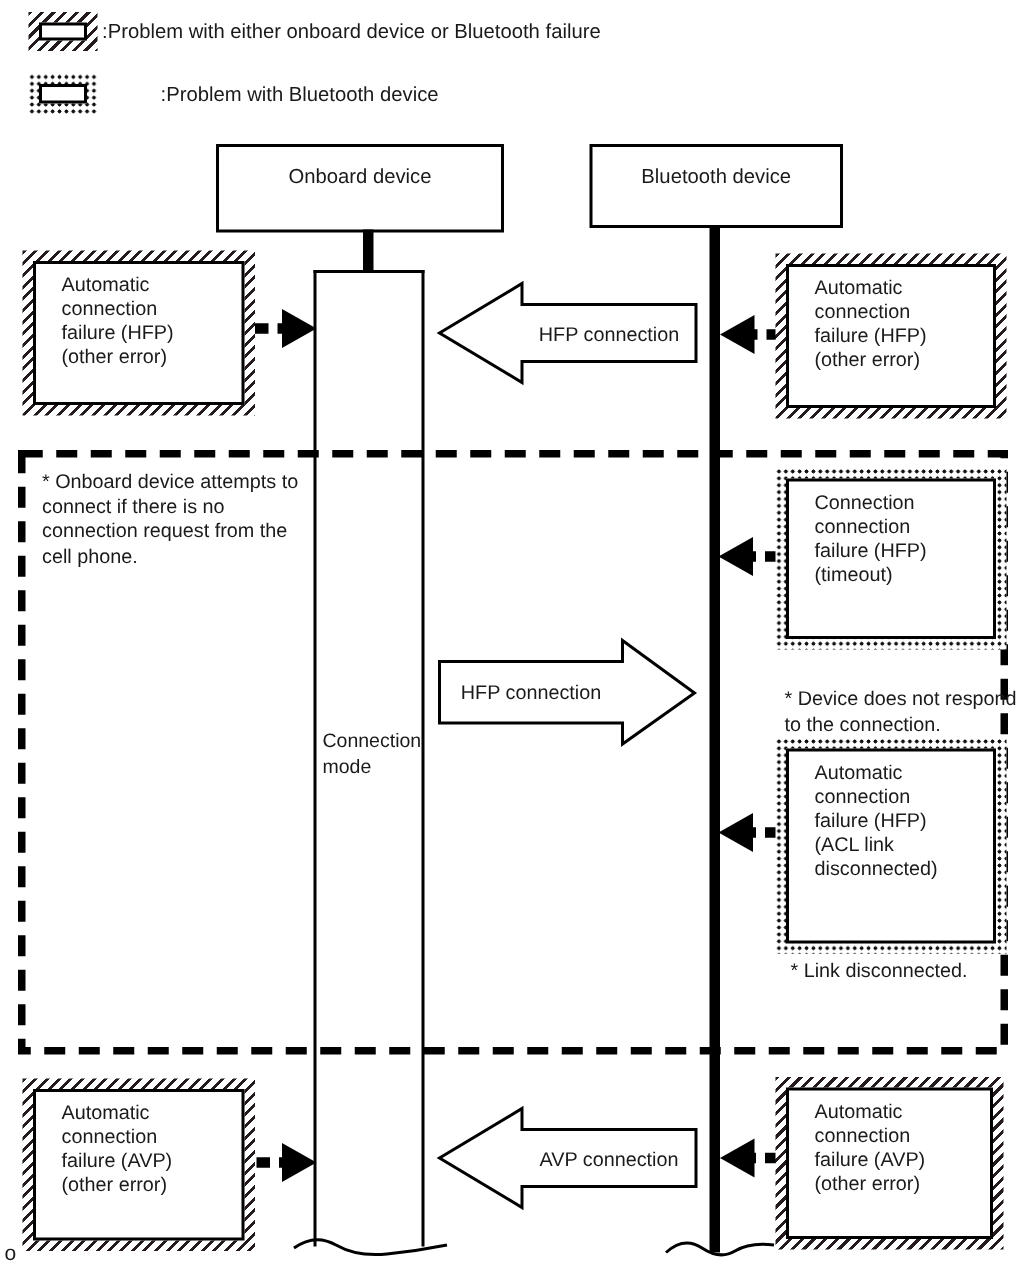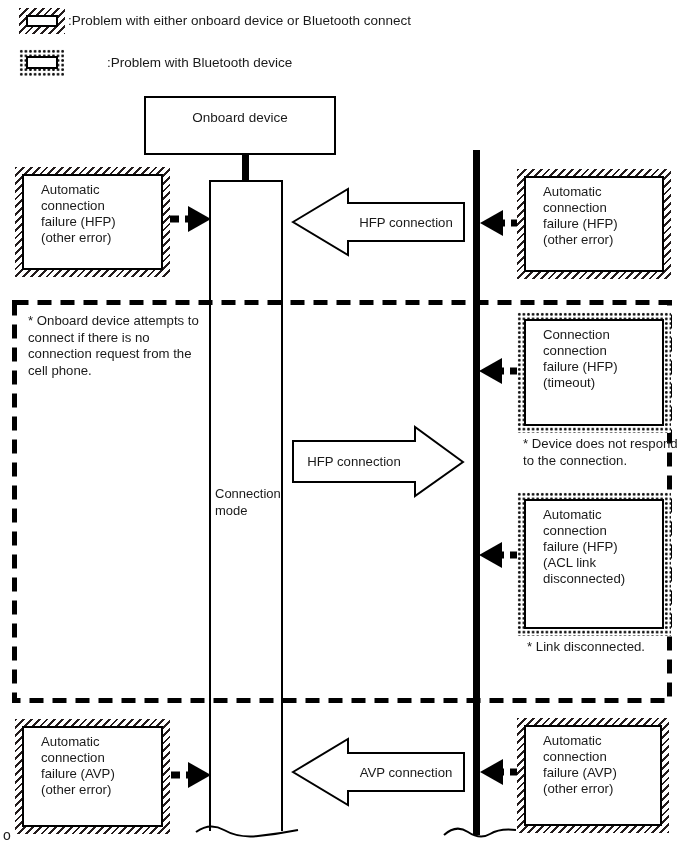--- a/index.html
+++ b/index.html
@@ -56,31 +56,32 @@
   #overlay { position:absolute; left:0; top:0; z-index:3; pointer-events:none; }
 </style>
 </head>
 <body>
 
 <div id="stage">
 
   <div class="abs legend-swatch hatched" style="left:19px; top:8px; width:46px; height:26px;">
     <div class="swatch-inner"></div>
   </div>
-  <div class="abs legend-label" style="left:68px; top:8px;">:Problem with either onboard device or Bluetooth connect</div>
+  <div class="abs legend-label" style="left:68px; top:8px;">:Problem with either onboard device or Bluetooth failure</div>
 
   <div class="abs legend-swatch dotted" style="left:19px; top:49px; width:46px; height:27px;">
     <div class="swatch-inner"></div>
   </div>
   <div class="abs legend-label" style="left:68px; top:50px;margin-left:39px;">:Problem with Bluetooth device</div>
 
   <div class="abs activation-bar" style="left:209px; top:180px; width:74px; height:651px;"></div>
   <div class="abs bt-line" style="left:473px; top:150px; width:7px; height:685px;"></div>
 
   <div class="abs actor-box" style="left:144px; top:96px; width:192px; height:59px; z-index:2;">Onboard device</div>
+  <div class="abs actor-box" style="left:393px; top:96px; width:169px; height:56px; z-index:2;">Bluetooth device</div>
   <div class="abs stub" style="left:242px; top:153px; width:7px; height:29px; z-index:2;"></div>
 
   <svg id="overlay" width="688" height="852" viewBox="0 0 688 852">
 
     <rect x="14.5" y="302.5" width="655" height="398" fill="none" stroke="#000" stroke-width="5" stroke-dasharray="14 9"></rect>
 
     <polygon points="293,222 348,189 348,203 464,203 464,241 348,241 348,255" fill="#fff" stroke="#000" stroke-width="2"></polygon>
 
     <polygon points="463,462 415,427 415,441 293,441 293,482 415,482 415,496" fill="#fff" stroke="#000" stroke-width="2"></polygon>
 
@@ -131,17 +132,17 @@
 
   <div class="abs errbox hatched" style="left:15px; top:719px; width:155px; height:115px;">
     <div class="errbox-inner">Automatic connection failure (AVP) (other error)</div>
   </div>
 
   <div class="abs errbox hatched" style="left:517px; top:718px; width:152px; height:115px;">
     <div class="errbox-inner">Automatic connection failure (AVP) (other error)</div>
   </div>
 
   <div class="abs note" style="left:28px; top:313px; width:178px;">* Onboard device attempts to connect if there is no connection request from the cell phone.</div>
-  <div class="abs note" style="left:523px; top:436px; width:162px;">* Device does not respond to the connection.</div>
+  <div class="abs note" style="left:523px; top:458px; width:162px;">* Device does not respond to the connection.</div>
   <div class="abs note" style="left:527px; top:639px; width:150px;">* Link disconnected.</div>
   <div class="abs marker" style="left:3px; top:827px;">o</div>
 
 </div>
 
 </body></html>

